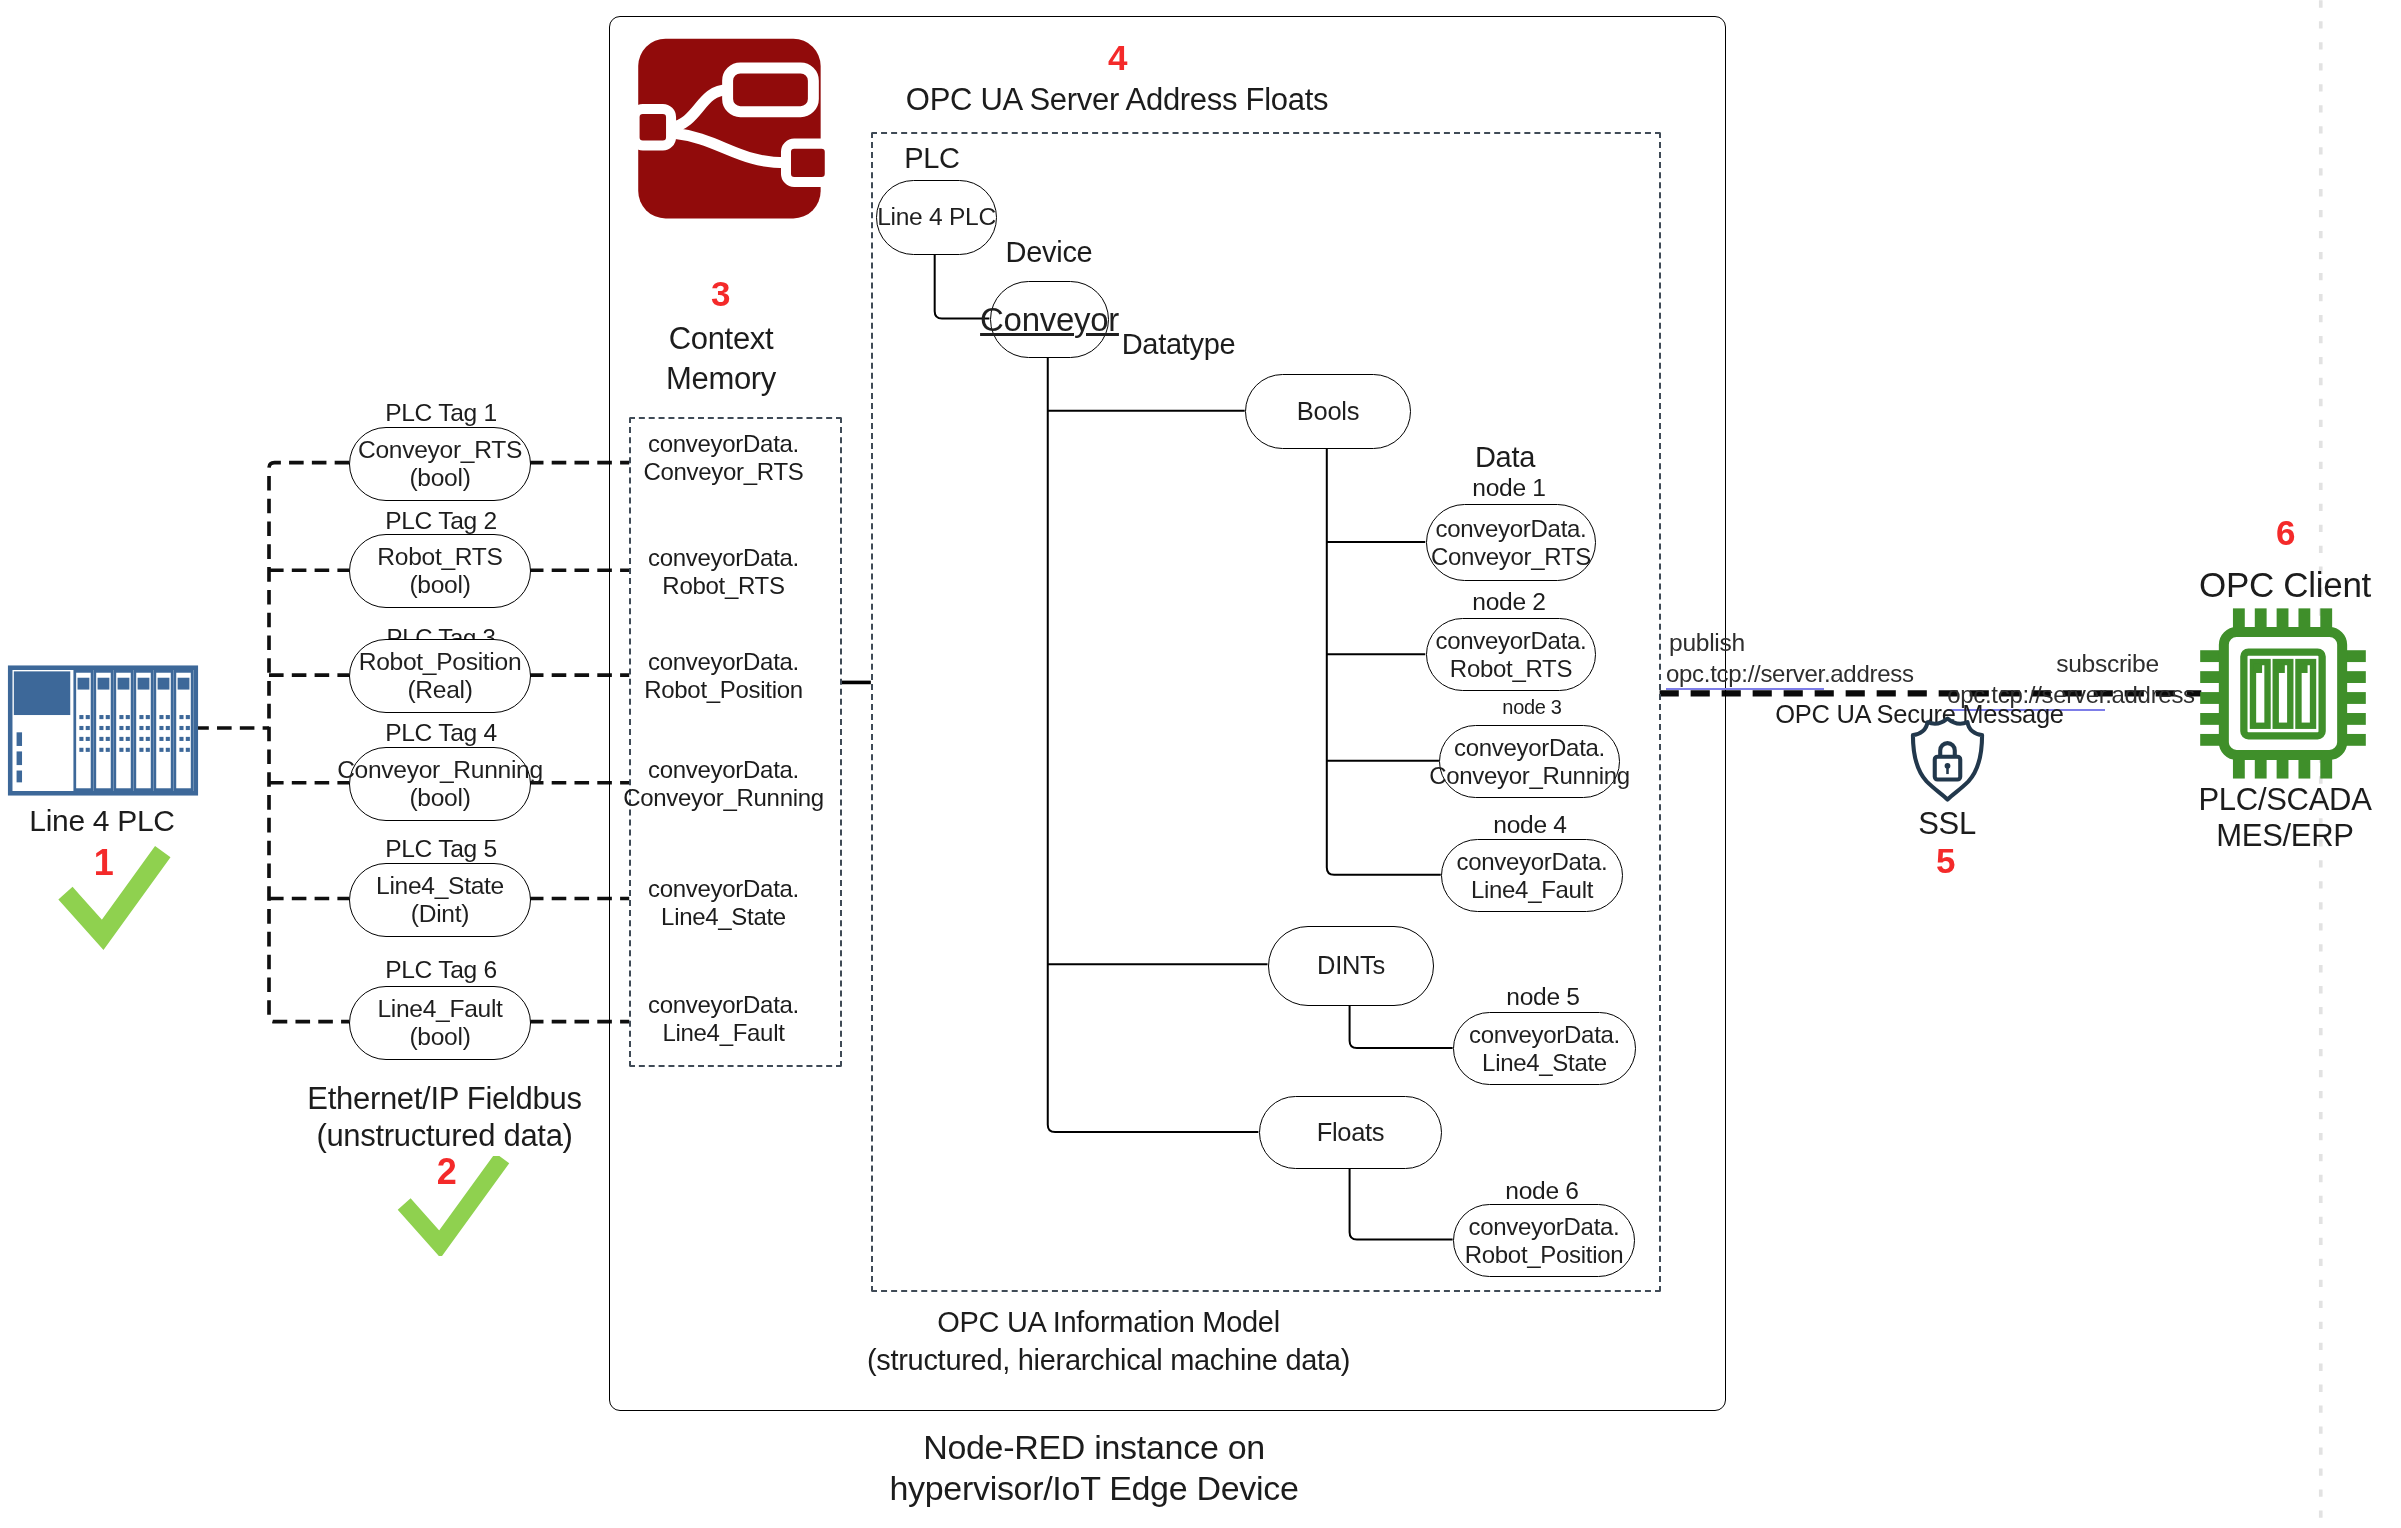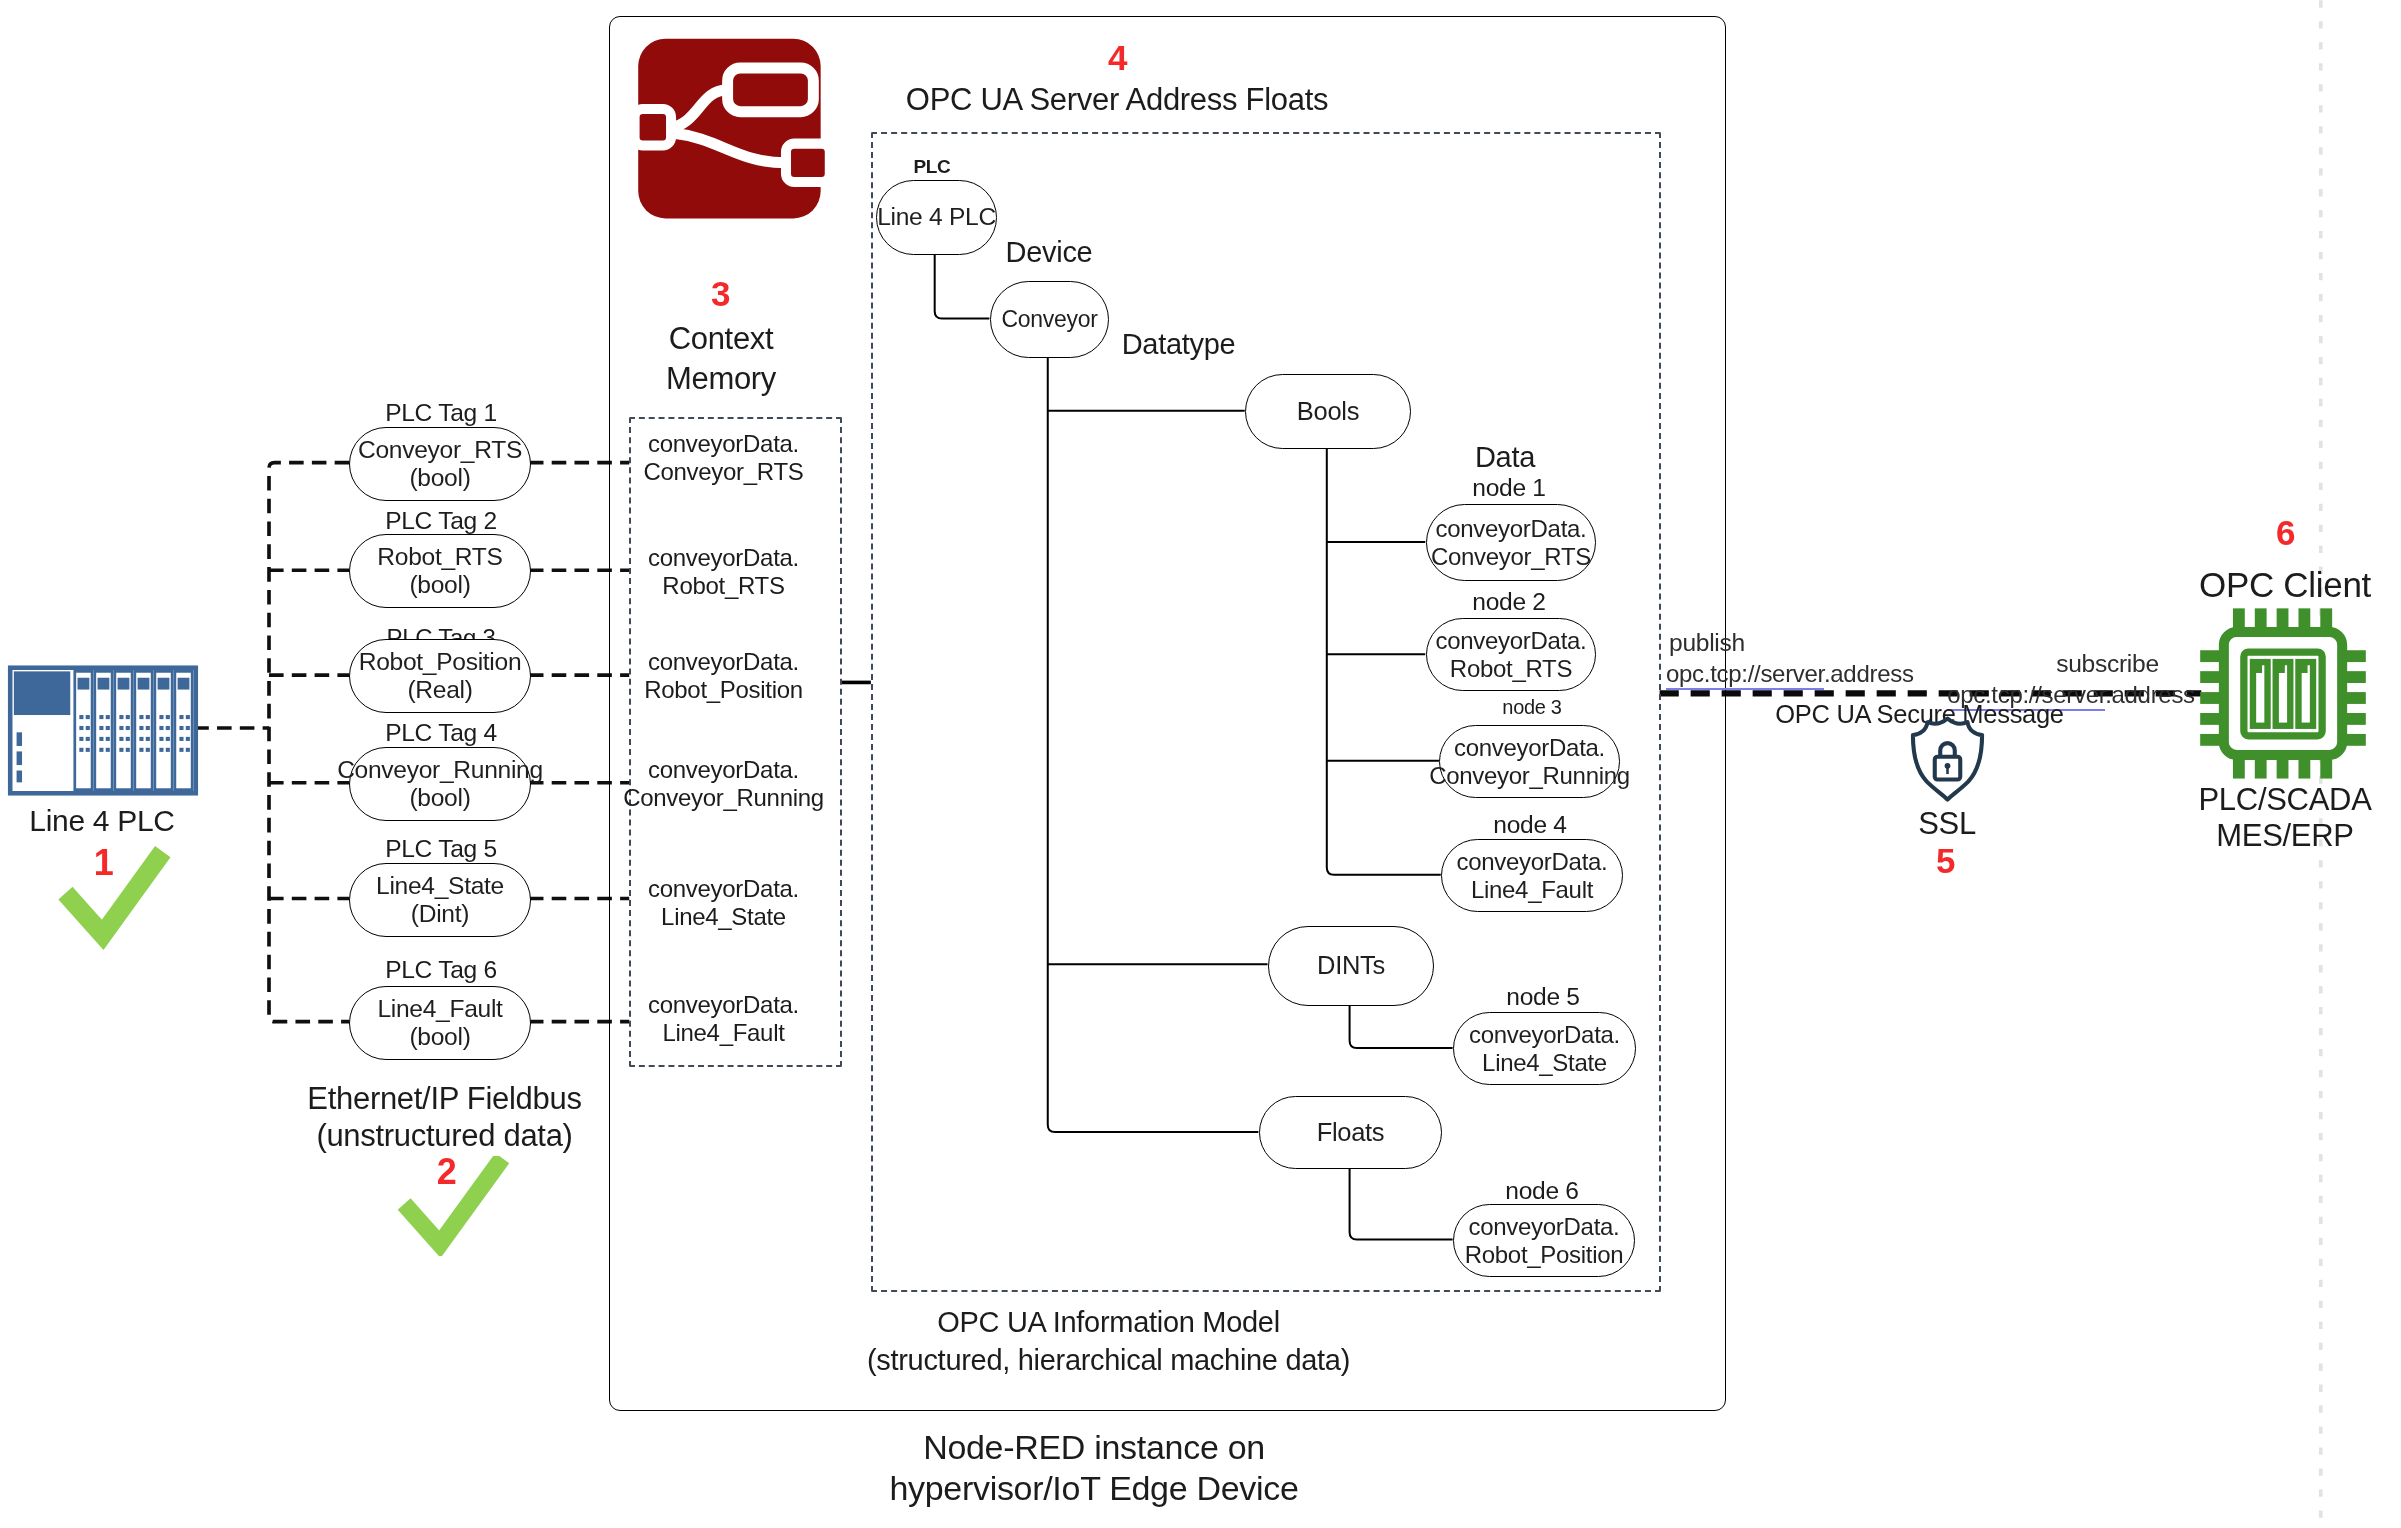--- a/index.html
+++ b/index.html
@@ -217,27 +217,27 @@
     <div>Line4_State</div>
   </div>
   <div class="lbl" style="left:614px;top:991px;width:219px;font-size:24px;line-height:1.18;">
     <div>conveyorData.</div>
     <div>Line4_Fault</div>
   </div>
 
   <div class="step" style="left:1081px;top:38px;width:73px;font-size:35px;">4</div>
   <div class="lbl" style="left:798px;top:82px;width:638px;font-size:31px;">OPC UA Server Address Floats</div>
 
-  <div class="lbl" style="left:841px;top:156px;width:182px;font-size:19px;font-weight:bold;">PLC</div>
+  <div class="lbl" style="left:841px;top:142px;width:182px;font-size:29px;">PLC</div>
   <div class="pill" style="left:876px;top:180px;width:119px;height:73px;font-size:24.6px;">
     <span>Line 4 PLC</span>
   </div>
 
   <div class="lbl" style="left:958px;top:236px;width:182px;font-size:29px;">Device</div>
-  <div class="pill" style="left:990px;top:281px;width:117px;height:75px;font-size:23px;">
+  <div class="pill" style="left:990px;top:281px;width:117px;height:75px;font-size:33px;text-decoration:underline;">
     <span>Conveyor</span>
   </div>
 
   <div class="lbl" style="left:1069px;top:328px;width:219px;font-size:29px;">Datatype</div>
   <div class="pill" style="left:1245px;top:374px;width:164px;height:73px;font-size:25.5px;">
     <span>Bools</span>
   </div>
   <div class="pill" style="left:1268px;top:926px;width:164px;height:78px;font-size:25.5px;">
     <span>DINTs</span>
   </div>

